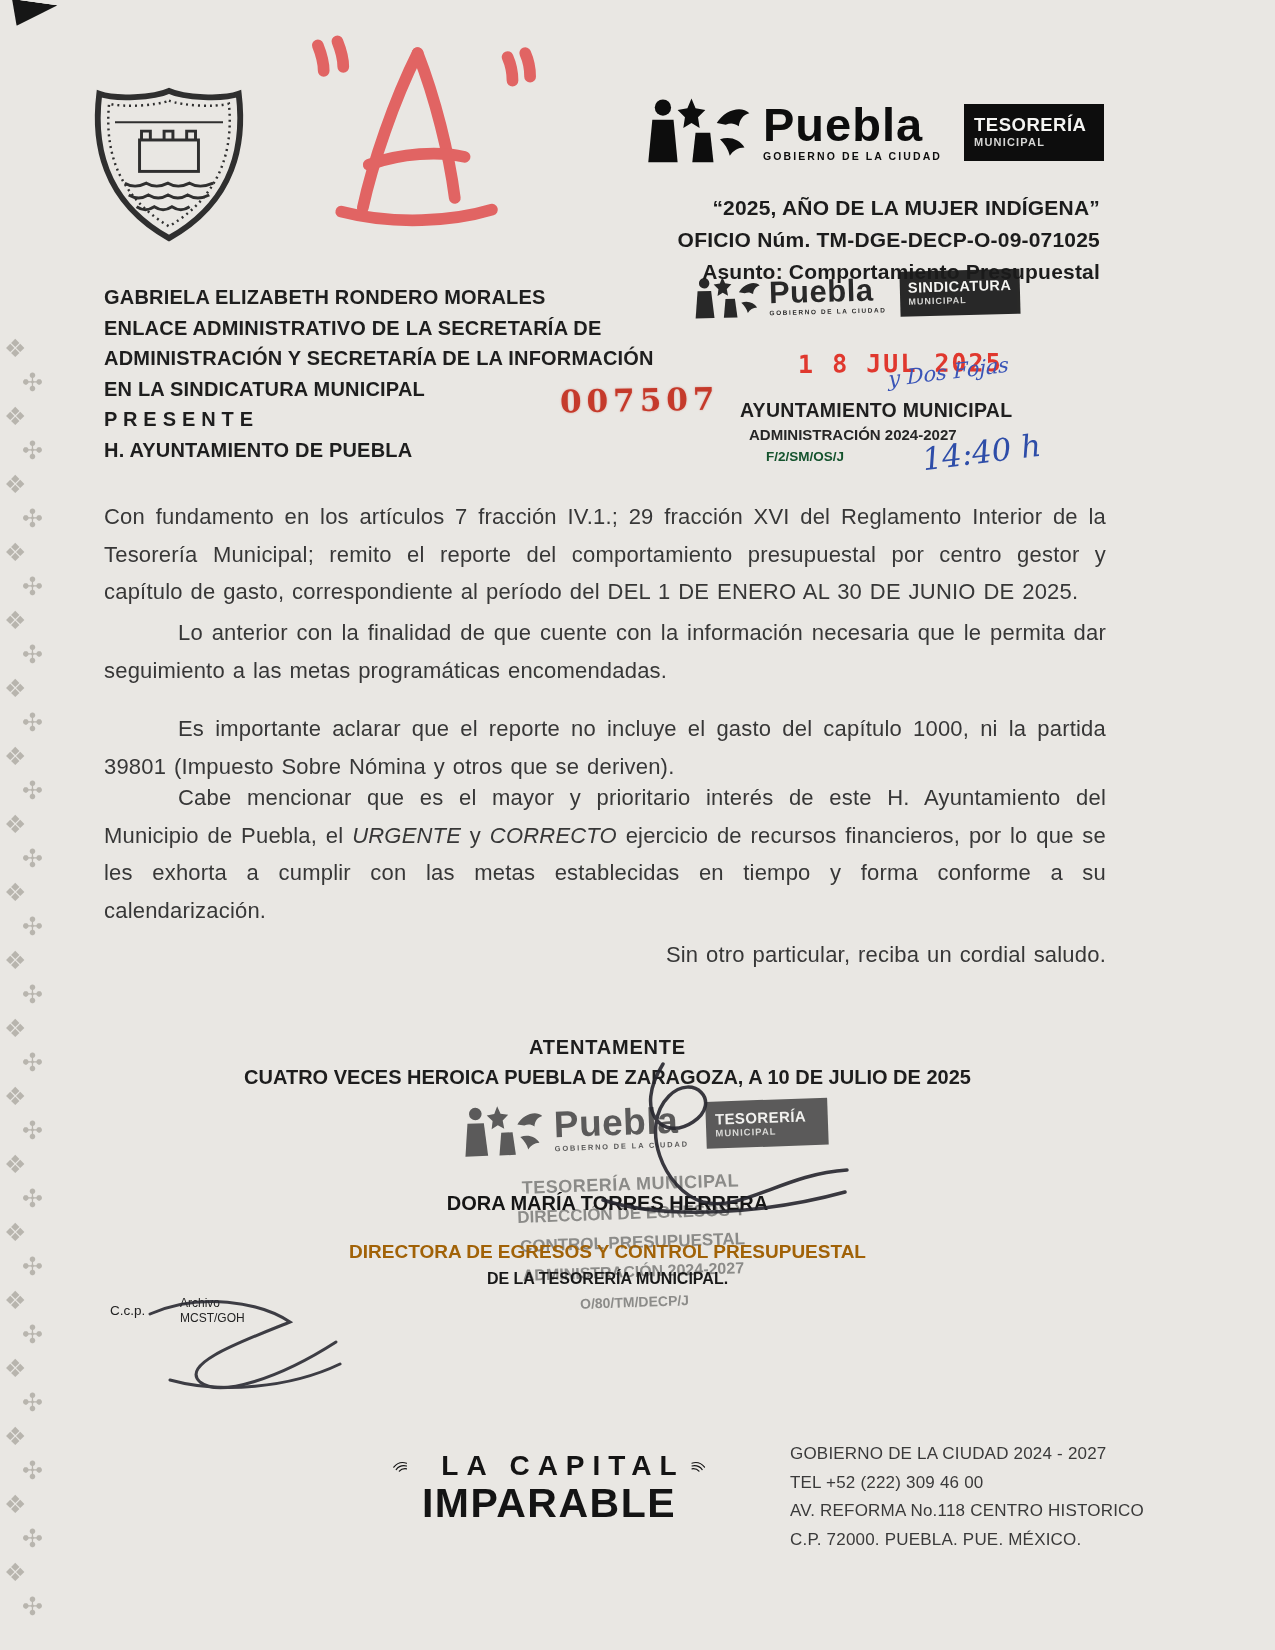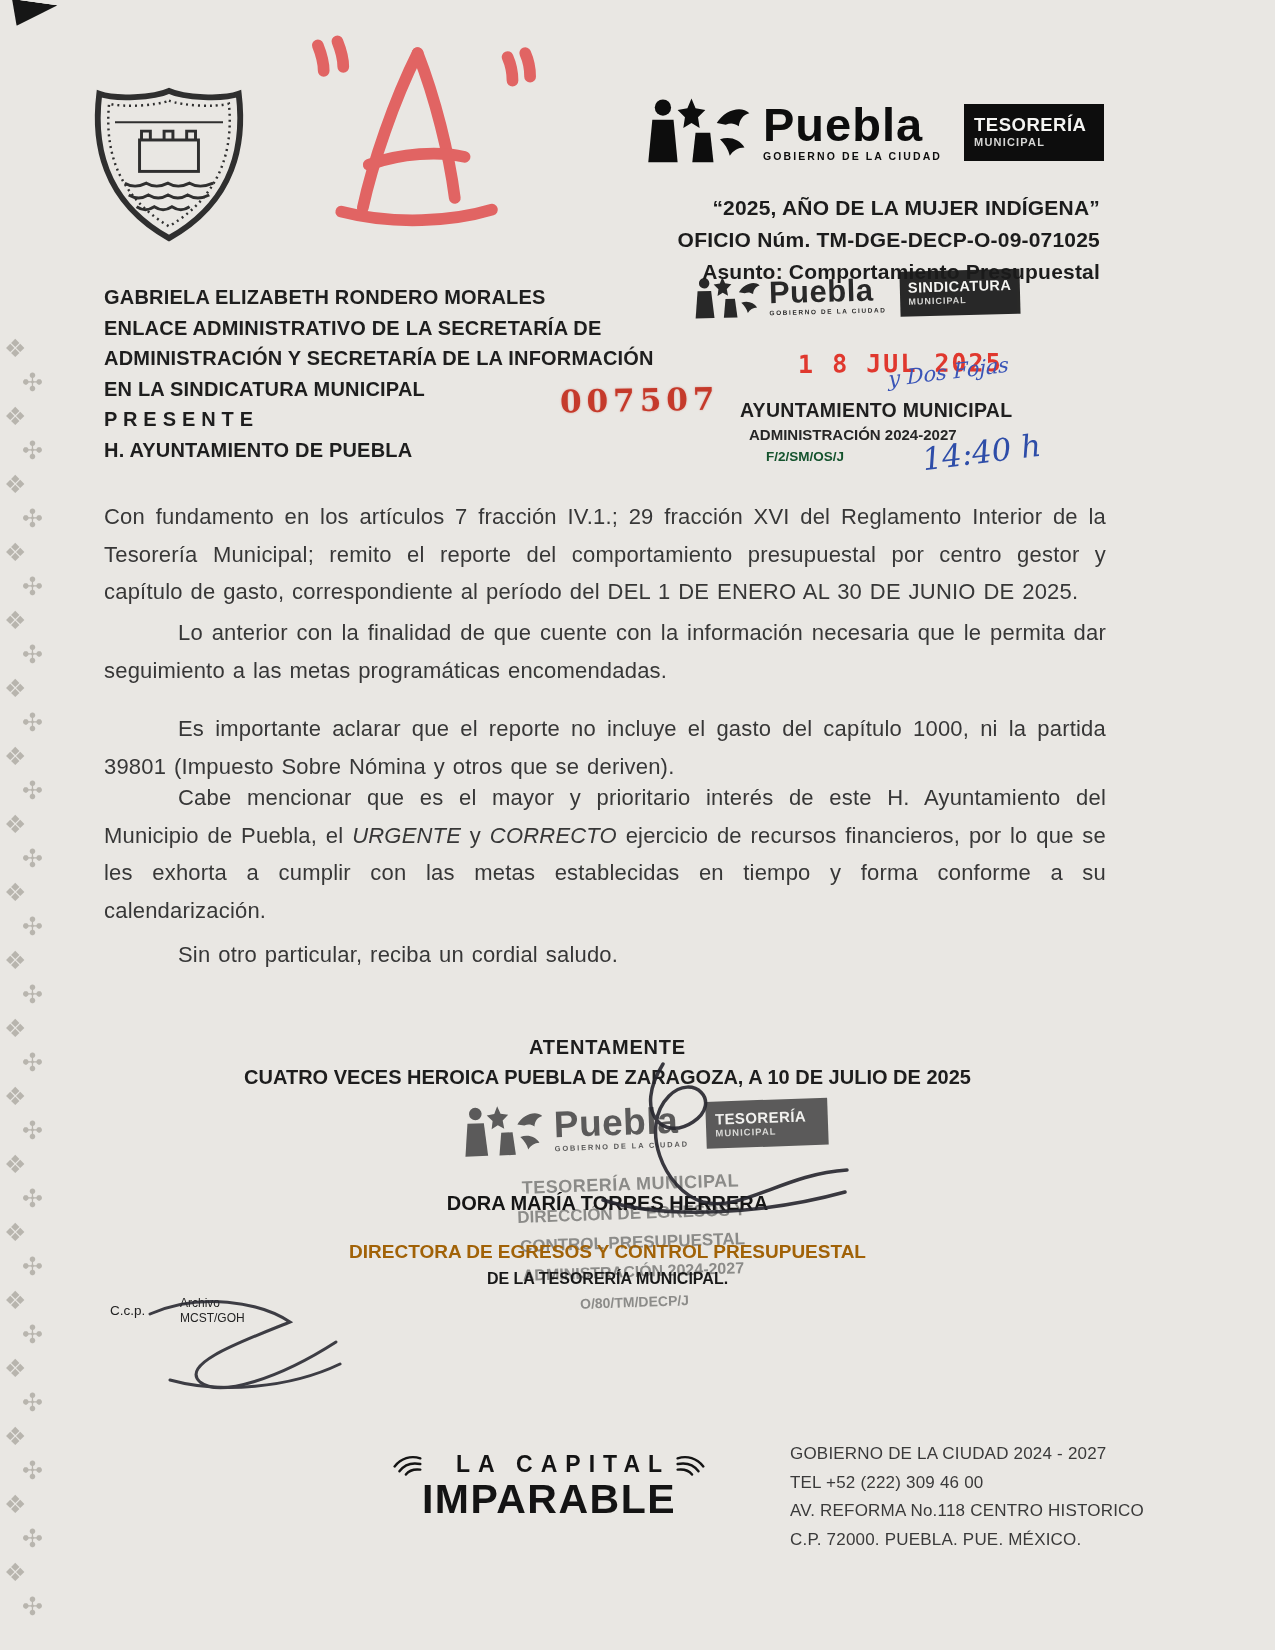--- a/index.html
+++ b/index.html
@@ -85,21 +85,21 @@
   .sig-block { left:0; width:1215px; top:1192px; text-align:center; z-index:5; }
   .sig-block .nm { font-weight:bold; font-size:20px; color:#151515; }
   .sig-block .t1 { font-weight:bold; font-size:19px; color:#a16207; margin-top:26px; }
   .sig-block .t2 { font-weight:bold; font-size:16px; color:#181818; margin-top:7px; }
 
   
   .ccp { left:110px; top:1303px; font-size:13.5px; color:#222; }
   .archivo { left:180px; top:1296px; font-size:12px; line-height:15px; color:#222; }
   .capital { left:393px; top:1450px; width:312px; text-align:center; color:#141414; z-index:4; }
   .capital .row1 { display:flex; align-items:center; justify-content:center; gap:6px; }
-  .capital .cap { font-weight:bold; font-size:23px; letter-spacing:8px; white-space:nowrap;margin-left:28px; }
+  .capital .cap { font-weight:bold; font-size:28px; letter-spacing:8px; white-space:nowrap;margin-left:28px; }
   .capital .imp { font-weight:bold; font-size:41px; letter-spacing:1.5px; line-height:42px; }
   .contact { left:790px; top:1440px; font-size:17px; line-height:28.5px; color:#3a3a3a; letter-spacing:.2px; }
 
   
   .ornament { left:4px; top:334px; width:66px; color:#b8b5ae; font-size:25px; z-index:0; }
   .orn { display:block; height:34px; }
   .orn-b { margin-left:18px; }
   .corner-wedge { left:10px; top:2px; width:46px; height:26px; background:#161616;
                   clip-path:polygon(0 0,100% 0,18% 100%); transform:rotate(8deg); }
 </style>
@@ -233,21 +233,21 @@
     <div>ADMINISTRACIÓN Y SECRETARÍA DE LA INFORMACIÓN</div>
     <div>EN LA SINDICATURA MUNICIPAL</div>
     <div>P R E S E N T E</div>
     <div>H. AYUNTAMIENTO DE PUEBLA</div>
   </div>
 
   <div class="abs para" style="top:498px;">Con fundamento en los artículos 7 fracción IV.1.; 29 fracción XVI del Reglamento Interior de la Tesorería Municipal; remito el reporte del comportamiento presupuestal por centro gestor y capítulo de gasto, correspondiente al período del DEL 1 DE ENERO AL 30 DE JUNIO DE 2025.</div>
   <div class="abs para indent" style="top:614px;">Lo anterior con la finalidad de que cuente con la información necesaria que le permita dar seguimiento a las metas programáticas encomendadas.</div>
   <div class="abs para indent" style="top:696px;margin-top:14px;">Es importante aclarar que el reporte no incluye el gasto del capítulo 1000, ni la partida 39801 (Impuesto Sobre Nómina y otros que se deriven).</div>
   <div class="abs para indent" style="top:779px;"><span>Cabe mencionar que es el mayor y prioritario interés de este H. Ayuntamiento del Municipio de Puebla, el </span><span class="em">URGENTE</span><span> y </span><span class="em">CORRECTO</span><span> ejercicio de recursos financieros, por lo que se les exhorta a cumplir con las metas establecidas en tiempo y forma conforme a su calendarización.</span></div>
-  <div class="abs para indent" style="top:936px; text-align:left;">Sin otro particular, reciba un cordial saludo.</div>
+  <div class="abs para indent" style="top:936px; text-align:right;">Sin otro particular, reciba un cordial saludo.</div>
 
   <div class="abs center-line" style="top:1036px; font-size:20px; letter-spacing:.8px;">ATENTAMENTE</div>
   <div class="abs center-line" style="top:1066px; font-size:20px;">CUATRO VECES HEROICA PUEBLA DE ZARAGOZA, A 10 DE JULIO DE 2025</div>
 
   <div class="abs" style="left:545px; top:1050px; z-index:6;">
     <svg width="330" height="172" viewBox="0 0 330 172" fill="none" stroke="#26262e" stroke-width="3.5" stroke-linecap="round" opacity=".9">
       <path d="M118 14 C88 62 118 92 148 72 C178 52 148 22 124 46 C94 76 118 140 158 152 C198 162 238 124 302 120"></path>
       <path d="M58 150 C120 170 220 164 300 142"></path>
     </svg>
   </div>

